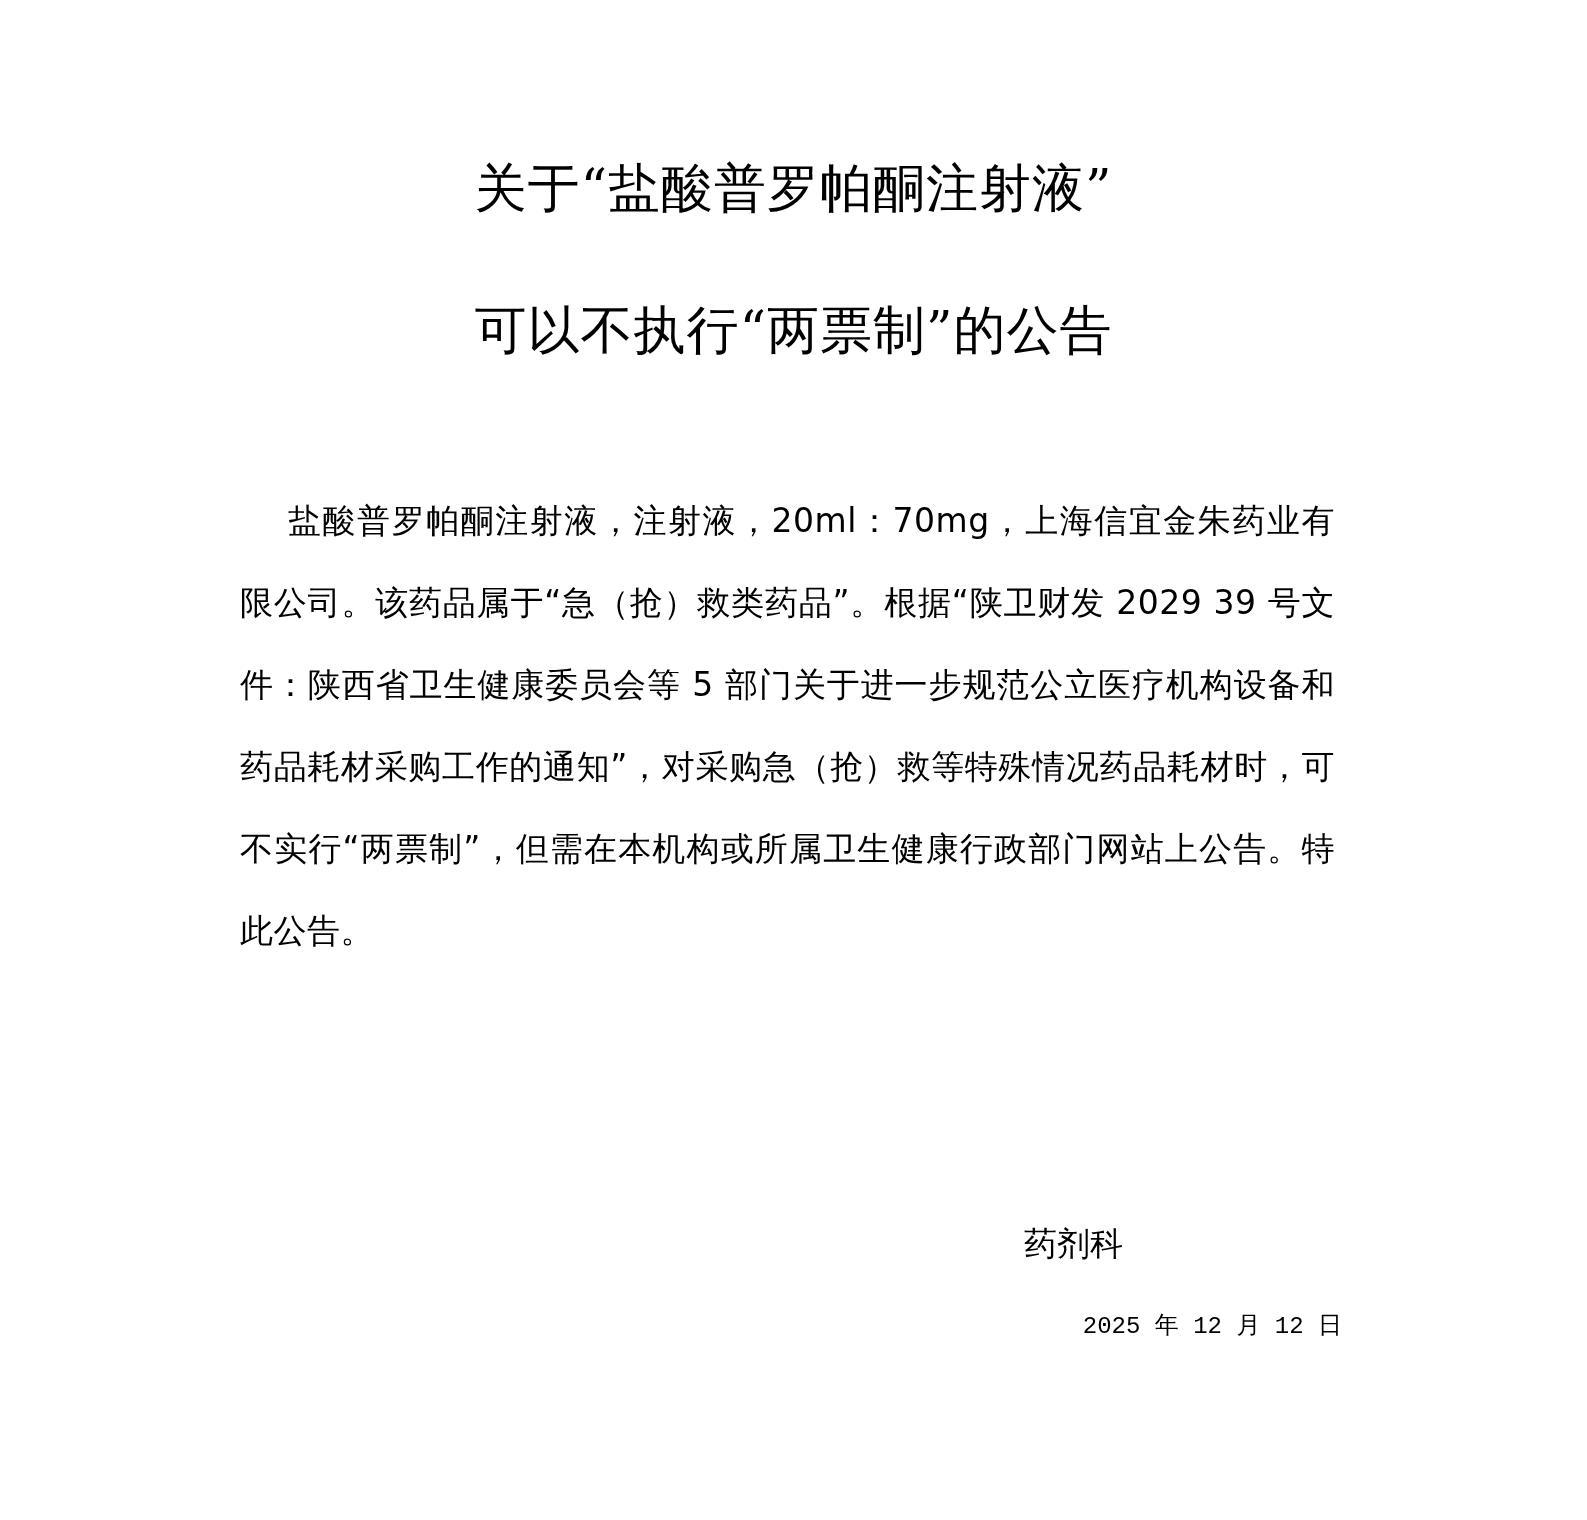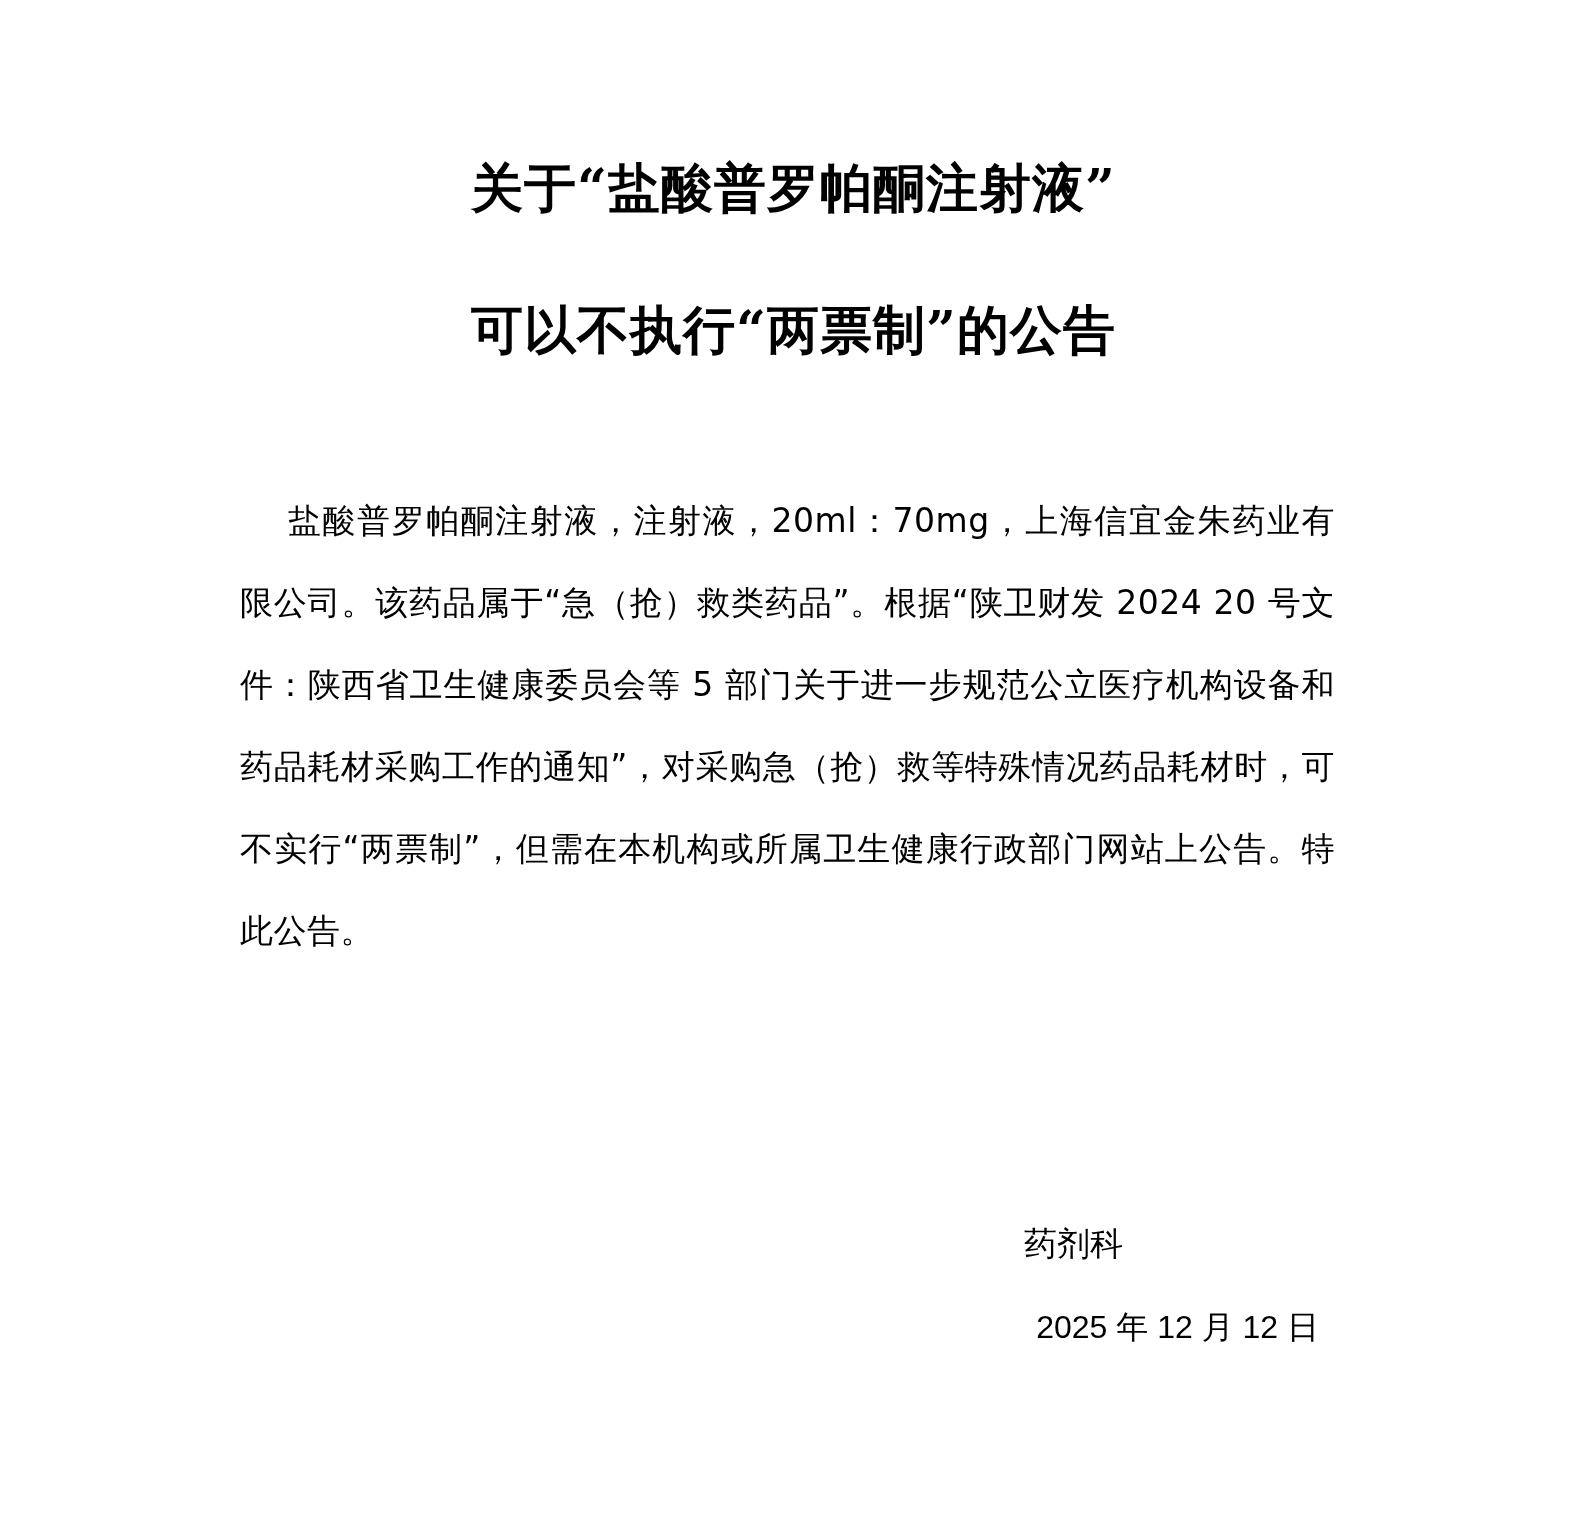--- a/index.html
+++ b/index.html
@@ -13,21 +13,21 @@
       position: relative;
       overflow: hidden;
       color: #000000;
     }
     .title {
       position: absolute;
       left: 0;
       width: 1587px;
       text-align: center;
       font-family: "DejaVu Serif", "Liberation Serif", serif;
-      font-weight: bold;
+      font-weight: normal;
       font-size: 52px;
       line-height: 60px;
       letter-spacing: 1px;
     }
     .title.l1 { top: 158px; }
     .title.l2 { top: 300px; text-align: center; }
     .body-text {
       position: absolute;
       left: 240px;
       width: 1095px;
@@ -42,30 +42,30 @@
     .signature {
       position: absolute;
       left: 1024px;
       top: 1222px;
       font-family: "DejaVu Sans", "Liberation Sans", sans-serif;
       font-size: 33px;
       line-height: 44px;
     }
     .date {
       position: absolute;
-      right: 268px;
+      right: 245px;
       top: 1305px;
-      font-family: Liberation Sans, sans-serif;
-      font-size: 32px;
+      font-family: Liberation Mono, monospace;
+      font-size: 24px;
       line-height: 44px;
       white-space: nowrap;
     }
   </style>
 </head>
 <body>
 
 <div>
   <div class="title l1">关于“盐酸普罗帕酮注射液”</div>
   <div class="title l2">可以不执行“两票制”的公告</div>
-  <p class="body-text" style="margin:0;">盐酸普罗帕酮注射液，注射液，20ml：70mg，上海信宜金朱药业有限公司。该药品属于“急（抢）救类药品”。根据“陕卫财发 2024 20 号文件：陕西省卫生健康委员会等 5 部门关于进一步规范公立医疗机构设备和药品耗材采购工作的通知”，对采购急（抢）救等特殊情况药品耗材时，可不实行“两票制”，但需在本机构或所属卫生健康行政部门网站上公告。特此公告。</p>
+  <p class="body-text" style="margin:0;">盐酸普罗帕酮注射液，注射液，20ml：70mg，上海信宜金朱药业有限公司。该药品属于“急（抢）救类药品”。根据“陕卫财发 2029 39 号文件：陕西省卫生健康委员会等 5 部门关于进一步规范公立医疗机构设备和药品耗材采购工作的通知”，对采购急（抢）救等特殊情况药品耗材时，可不实行“两票制”，但需在本机构或所属卫生健康行政部门网站上公告。特此公告。</p>
   <div class="signature">药剂科</div>
   <div class="date">2025 年 12 月 12 日</div>
 </div>
 
 </body></html>

